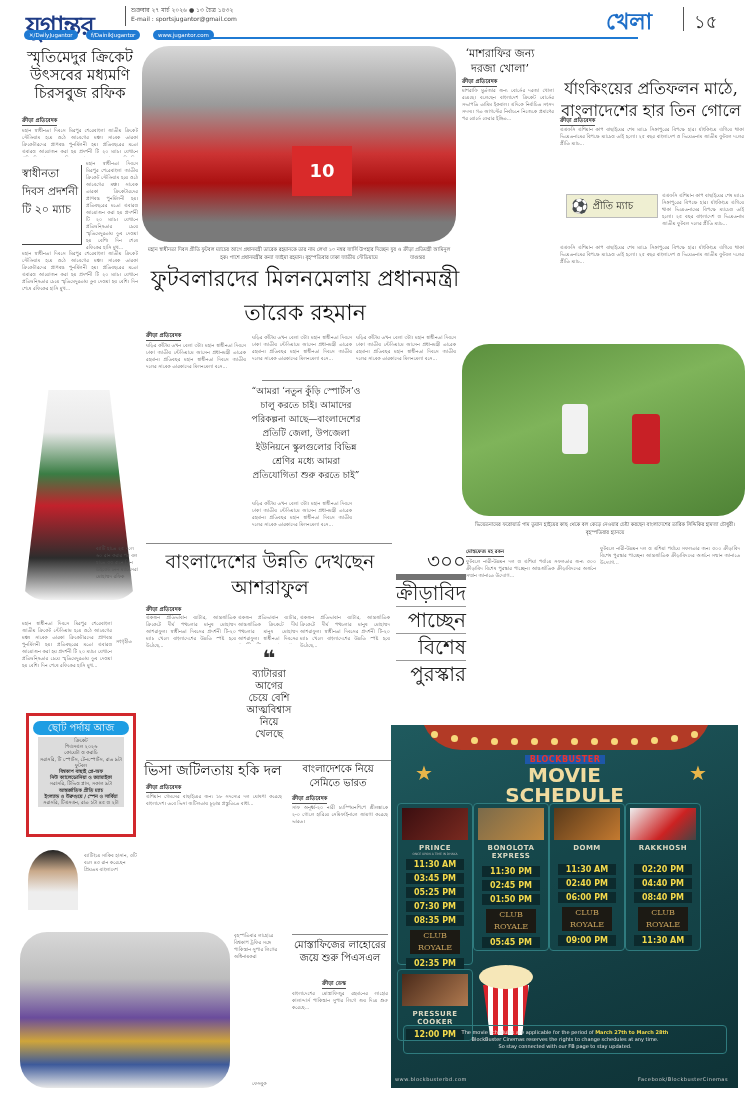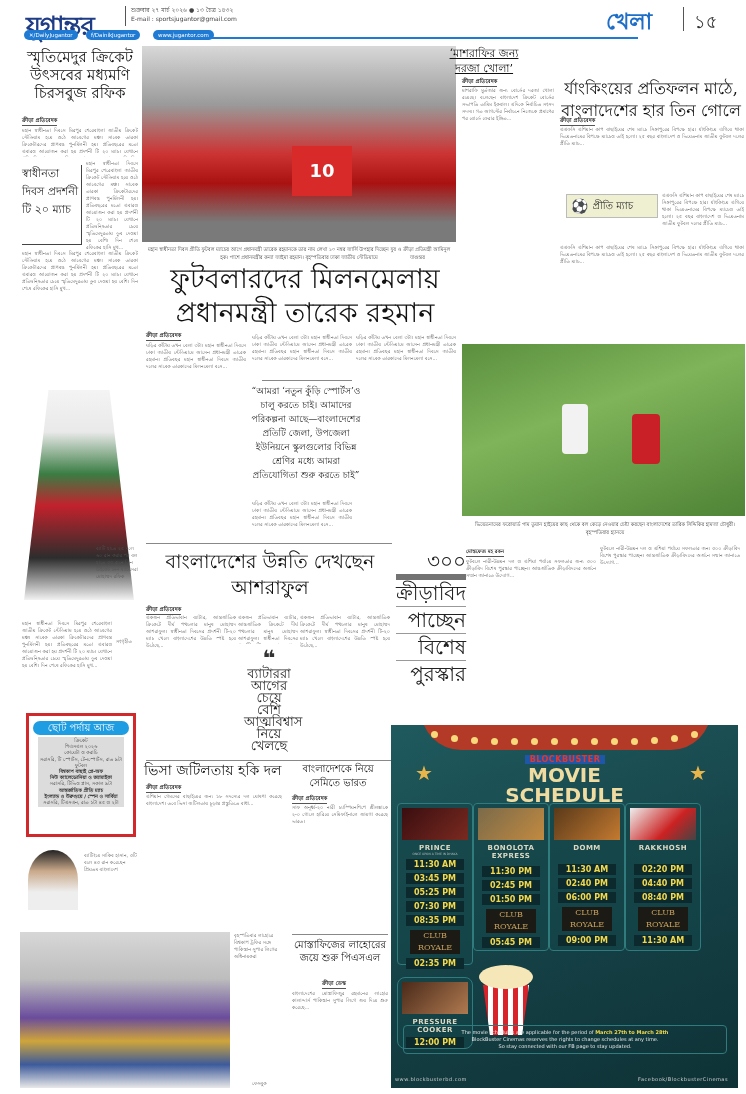--- a/index.html
+++ b/index.html
@@ -9,21 +9,21 @@
   .vsep { width: 1px; background: #555; }
   .date { left: 131px; top: 5px; font-size: 6px; color: #444; }
   .email { left: 131px; top: 15px; font-size: 6px; color: #444; }
   .social { top: 30px; height: 10px; background: #1f7ad3; color: #fff; font-size: 5.5px; border-radius: 5px; padding: 1px 5px; line-height: 8px; }
   .topline { left: 208px; top: 37px; width: 430px; height: 2px; background: #1f7ad3; }
   .section-title { left: 606px; top: 4px; font-family: "DejaVu Sans", sans-serif; font-weight: bold; font-size: 22px; color: #1f6fc8; }
   .page-no { left: 694px; top: 8px; font-size: 18px; color: #333; }
   .hl { font-family: "DejaVu Serif", serif; color: #111; text-align: center; line-height: 1.2; }
   .byline { font-size: 5.5px; font-weight: bold; border-bottom: 1px solid #555; display: inline-block; }
   .body-text { font-size: 4.8px; line-height: 7px; color: #555; text-align: justify; }
-  .photo { background: linear-gradient(135deg,#b8b8b8,#777 50%,#a8a8a8); }
+  .photo { background: linear-gradient(135deg,#b8b8b8,#777 50%,#a8a8a8); border-radius: 27px; }
   .caption { font-size: 5px; color: #444; text-align: center; line-height: 8px; }
   .rule { background: #888; height: 1px; }
   .ad { left: 391px; top: 725px; width: 347px; height: 363px; background: linear-gradient(160deg,#1f5a5e,#143f44 60%,#0e3236); overflow: hidden; }
   .marquee { position: absolute; top: -20px; left: 30px; width: 290px; height: 45px; background: #b23a26; border-radius: 0 0 40px 40px; }
   .bulb { position: absolute; width: 7px; height: 7px; border-radius: 50%; background: #f7d87a; }
   .mcard { position: absolute; top: 78px; width: 76px; border: 1px solid #2f7b7e; border-radius: 4px; background: rgba(20,70,74,0.6); }
   .poster { height: 32px; margin: 4px; }
   .mtitle { color: #dcd9c3; font-weight: bold; font-size: 7px; text-align: center; line-height: 8px; letter-spacing: 0.5px; }
   .time { background: #0c2a2d; color: #f2d94c; font-weight: bold; font-size: 8px; text-align: center; margin: 3px 8px; line-height: 11px; }
   .club { color: #c7a35e; font-family: "DejaVu Serif", serif; font-size: 8px; text-align: center; background: #1c1a14; margin: 4px 12px; line-height: 12px; }
@@ -62,30 +62,30 @@
 <div class="abs body-text" style="left:96px;top:545px;width:44px;height:65px;overflow:hidden;text-align:left;">ব্যাটি হাতে ২৫ বলে ৬০ রান করার পর বল হাতে ৩৩ রানে তিন উইকেট নেন ম্যাচসেরা মোহাম্মদ রফিক</div>
 <div class="abs body-text" style="left:116px;top:638px;">সংগৃহীত</div>
 <div class="abs body-text" style="left:22px;top:620px;width:90px;height:90px;overflow:hidden;">মহান স্বাধীনতা দিবসে মিরপুর শেরেবাংলা জাতীয় ক্রিকেট স্টেডিয়াম হয়ে ওঠে আবেগের মঞ্চ। সাবেক তারকা ক্রিকেটারদের প্রাণবন্ত পুনর্মিলনী হয়। প্রতিবছরের মতো এবারও আয়োজন করা হয় প্রদর্শনী টি ২০ ম্যাচ। যেখানে প্রতিদ্বন্দ্বিতার চেয়ে স্মৃতিমেদুরতায় ডুব দেওয়া হয় বেশি। দিন শেষে রফিকের হাসি মুখ...</div>
 
 <div class="abs photo" style="left:142px;top:46px;width:314px;height:196px;background:linear-gradient(180deg,#d8d8d8 0%,#9a9a9a 30%,#c33 55%,#a11 70%,#7a7a7a 90%);">
   <div class="abs" style="left:150px;top:100px;width:60px;height:50px;background:#d92a2a;color:#fff;font-weight:bold;font-size:18px;text-align:center;line-height:50px;">10</div>
 </div>
 <div class="abs caption" style="left:146px;top:245px;width:306px;">মহান স্বাধীনতা দিবস প্রীতি ফুটবল ম্যাচের আগে প্রধানমন্ত্রী তারেক রহমানকে তার নাম লেখা ১০ নম্বর জার্সি উপহার দিচ্ছেন যুব ও ক্রীড়া প্রতিমন্ত্রী আমিনুল হক। পাশে প্রধানমন্ত্রীর কন্যা জাইমা রহমান। বৃহস্পতিবার ঢাকা জাতীয় স্টেডিয়ামে</div>
 <div class="abs caption" style="left:410px;top:253px;">যাগুন্তর</div>
 
-<div class="abs hl" style="left:150px;top:262px;width:310px;font-size:27px;line-height:34px;">ফুটবলারদের মিলনমেলায় প্রধানমন্ত্রী তারেক রহমান</div>
+<div class="abs hl" style="left:150px;top:262px;width:310px;font-size:22px;line-height:34px;">ফুটবলারদের মিলনমেলায় প্রধানমন্ত্রী তারেক রহমান</div>
 <div class="abs byline" style="left:146px;top:332px;">ক্রীড়া প্রতিবেদক</div>
 <div class="abs body-text" style="left:146px;top:342px;width:100px;height:195px;overflow:hidden;">ঘড়ির কাঁটায় তখন বেলা ৩টা। মহান স্বাধীনতা দিবসে ঢাকা জাতীয় স্টেডিয়ামে আসেন প্রধানমন্ত্রী তারেক রহমান। প্রতিবছর মহান স্বাধীনতা দিবসে জাতীয় দলের সাবেক তারকাদের মিলনমেলা বসে...</div>
 <div class="abs body-text" style="left:252px;top:334px;width:100px;height:50px;overflow:hidden;">ঘড়ির কাঁটায় তখন বেলা ৩টা। মহান স্বাধীনতা দিবসে ঢাকা জাতীয় স্টেডিয়ামে আসেন প্রধানমন্ত্রী তারেক রহমান। প্রতিবছর মহান স্বাধীনতা দিবসে জাতীয় দলের সাবেক তারকাদের মিলনমেলা বসে...</div>
 <div class="abs rule" style="left:262px;top:380px;width:90px;"></div>
 <div class="abs" style="left:250px;top:384px;width:112px;font-family:'DejaVu Serif',serif;font-size:9px;line-height:14px;text-align:center;color:#222;">“আমরা ‘নতুন কুঁড়ি স্পোর্টস’ও চালু করতে চাই। আমাদের পরিকল্পনা আছে—বাংলাদেশের প্রতিটি জেলা, উপজেলা ইউনিয়নে স্কুলগুলোর বিভিন্ন শ্রেণির মধ্যে আমরা প্রতিযোগিতা শুরু করতে চাই”</div>
 <div class="abs body-text" style="left:252px;top:500px;width:100px;height:40px;overflow:hidden;">ঘড়ির কাঁটায় তখন বেলা ৩টা। মহান স্বাধীনতা দিবসে ঢাকা জাতীয় স্টেডিয়ামে আসেন প্রধানমন্ত্রী তারেক রহমান। প্রতিবছর মহান স্বাধীনতা দিবসে জাতীয় দলের সাবেক তারকাদের মিলনমেলা বসে...</div>
 <div class="abs body-text" style="left:356px;top:334px;width:100px;height:205px;overflow:hidden;">ঘড়ির কাঁটায় তখন বেলা ৩টা। মহান স্বাধীনতা দিবসে ঢাকা জাতীয় স্টেডিয়ামে আসেন প্রধানমন্ত্রী তারেক রহমান। প্রতিবছর মহান স্বাধীনতা দিবসে জাতীয় দলের সাবেক তারকাদের মিলনমেলা বসে...</div>
 
-<div class="abs hl" style="left:436px;top:46px;width:96px;font-size:11px;line-height:15px;text-decoration:underline;">‘মাশরাফির জন্য দরজা খোলা’</div>
+<div class="abs hl" style="left:452px;top:46px;width:96px;font-size:11px;line-height:15px;">‘মাশরাফির জন্য দরজা খোলা’</div>
 <div class="abs byline" style="left:462px;top:78px;">ক্রীড়া প্রতিবেদক</div>
 <div class="abs body-text" style="left:462px;top:87px;width:92px;height:255px;overflow:hidden;">মাশরাফি মুর্তজার জন্য বোর্ডের দরজা খোলা রয়েছে। বলেছেন বাংলাদেশ ক্রিকেট বোর্ডের সভাপতি তামিম ইকবাল। এদিকে নির্বাচিত সংসদ সদস্য। গত আগস্টের নির্বাচনে নিজেকে প্রমাণের পর বোর্ডে ফেরার ইঙ্গিত...</div>
 
 <div class="abs hl" style="left:558px;top:46px;width:186px;font-size:16px;line-height:22px;margin-top:32px;">র্যাংকিংয়ের প্রতিফলন মাঠে, বাংলাদেশের হার তিন গোলে</div>
 <div class="abs byline" style="left:560px;top:117px;">ক্রীড়া প্রতিবেদক</div>
 <div class="abs body-text" style="left:560px;top:126px;width:184px;height:60px;overflow:hidden;">এএফসি এশিয়ান কাপ বাছাইয়ের শেষ ম্যাচে সিঙ্গাপুরের বিপক্ষে হার। র্যাংকিংয়ে এগিয়ে থাকা ভিয়েতনামের বিপক্ষে ম্যাচেও তাই হলো। ২৫ বছর বাংলাদেশ ও ভিয়েতনাম জাতীয় ফুটবল দলের প্রীতি ম্যাচ...</div>
 <div class="abs" style="left:566px;top:194px;width:92px;height:24px;background:#efefd2;border:1px solid #bbb;display:flex;align-items:center;">
   <span style="font-size:14px;font-weight:bold;color:#2a4a8a;margin:0 4px;">⚽</span>
   <span style="font-family:'DejaVu Serif',serif;font-size:10px;color:#222;">প্রীতি ম্যাচ</span>
 </div>
@@ -96,21 +96,21 @@
   <div class="abs" style="left:170px;top:70px;width:28px;height:50px;background:#c82026;border-radius:4px;"></div>
 </div>
 <div class="abs caption" style="left:470px;top:520px;width:270px;">ভিয়েতনামের ফরোয়ার্ড পাম তুয়ান হাইয়ের কাছ থেকে বল কেড়ে নেওয়ার চেষ্টা করছেন বাংলাদেশের তারিক সিদ্দিকির হামজা চৌধুরী। বৃহস্পতিবার হ্যানয়ে</div>
 
 <div class="abs rule" style="left:146px;top:543px;width:246px;"></div>
 <div class="abs hl" style="left:150px;top:548px;width:240px;font-size:19px;line-height:26px;">বাংলাদেশের উন্নতি দেখছেন আশরাফুল</div>
 <div class="abs byline" style="left:146px;top:606px;">ক্রীড়া প্রতিবেদক</div>
 <div class="abs body-text" style="left:146px;top:614px;width:90px;height:145px;overflow:hidden;">একজন প্রতিভাবান ব্যাটার, আন্তর্জাতিক ক্রিকেটে দীর্ঘ পথচলার মানুষ মোহাম্মদ আশরাফুল। স্বাধীনতা দিবসের প্রদর্শনী টি-২০ ম্যাচ খেলে বাংলাদেশের উন্নতি স্পষ্ট হয়ে উঠেছে...</div>
 <div class="abs" style="left:244px;top:650px;width:50px;text-align:center;">
   <div style="font-size:22px;font-weight:bold;color:#333;line-height:18px;">❝</div>
-  <div style="font-family:'DejaVu Serif',serif;font-size:13px;line-height:12px;color:#222;">ব্যাটাররা আগের চেয়ে বেশি আত্মবিশ্বাস নিয়ে খেলছে</div>
+  <div style="font-family:'DejaVu Serif',serif;font-size:10px;line-height:12px;color:#222;">ব্যাটাররা আগের চেয়ে বেশি আত্মবিশ্বাস নিয়ে খেলছে</div>
 </div>
 <div class="abs body-text" style="left:238px;top:614px;width:60px;height:30px;overflow:hidden;">একজন প্রতিভাবান ব্যাটার, আন্তর্জাতিক ক্রিকেটে দীর্ঘ পথচলার মানুষ মোহাম্মদ আশরাফুল। স্বাধীনতা দিবসের প্রদর্শনী টি-২০ ম্যাচ খেলে বাংলাদেশের উন্নতি স্পষ্ট হয়ে উঠেছে...</div>
 <div class="abs body-text" style="left:300px;top:614px;width:90px;height:145px;overflow:hidden;">একজন প্রতিভাবান ব্যাটার, আন্তর্জাতিক ক্রিকেটে দীর্ঘ পথচলার মানুষ মোহাম্মদ আশরাফুল। স্বাধীনতা দিবসের প্রদর্শনী টি-২০ ম্যাচ খেলে বাংলাদেশের উন্নতি স্পষ্ট হয়ে উঠেছে...</div>
 
 <div class="abs" style="left:396px;top:548px;width:70px;">
   <div class="big300" style="line-height:26px;border-bottom:6px solid #737373;">৩০০</div>
   <div class="big300" style="line-height:26px;border-bottom:1px solid #999;">ক্রীড়াবিদ</div>
   <div class="big300" style="line-height:26px;border-bottom:1px solid #999;">পাচ্ছেন</div>
   <div class="big300" style="line-height:26px;border-bottom:1px solid #999;">বিশেষ</div>
   <div class="big300" style="line-height:26px;">পুরস্কার</div>
@@ -209,21 +209,21 @@
   </div>
   <div class="mcard" style="left:234px;height:148px;">
     <div class="poster" style="background:linear-gradient(135deg,#eee,#c22 60%,#444);"></div>
     <div class="mtitle">RAKKHOSH</div>
     <div class="time" style="margin-top:12px;">02:20 PM</div>
     <div class="time">04:40 PM</div>
     <div class="time">08:40 PM</div>
     <div class="club">CLUB ROYALE</div>
     <div class="time">11:30 AM</div>
   </div>
-  <div class="mcard" style="left:6px;top:252px;height:72px;border-radius:8px;">
+  <div class="mcard" style="left:6px;top:244px;height:72px;">
     <div class="poster" style="background:linear-gradient(135deg,#4a2a1a,#b07a50);"></div>
     <div class="mtitle">PRESSURE COOKER</div>
     <div class="time">12:00 PM</div>
   </div>
   <div class="abs" style="left:92px;top:260px;width:46px;height:50px;background:repeating-linear-gradient(90deg,#d9232b 0 5px,#fff 5px 10px);clip-path:polygon(0 0,100% 0,85% 100%,15% 100%);"></div>
   <div class="abs" style="left:88px;top:240px;width:54px;height:24px;border-radius:50%;background:#f6e7b8;"></div>
   <div class="notice">
     <div><span>The movie schedules are applicable for the period of</span> <b>March 27th to March 28th</b></div>
     <div>BlockBuster Cinemas reserves the rights to change schedules at any time.</div>
     <div>So stay connected with our FB page to stay updated.</div>

